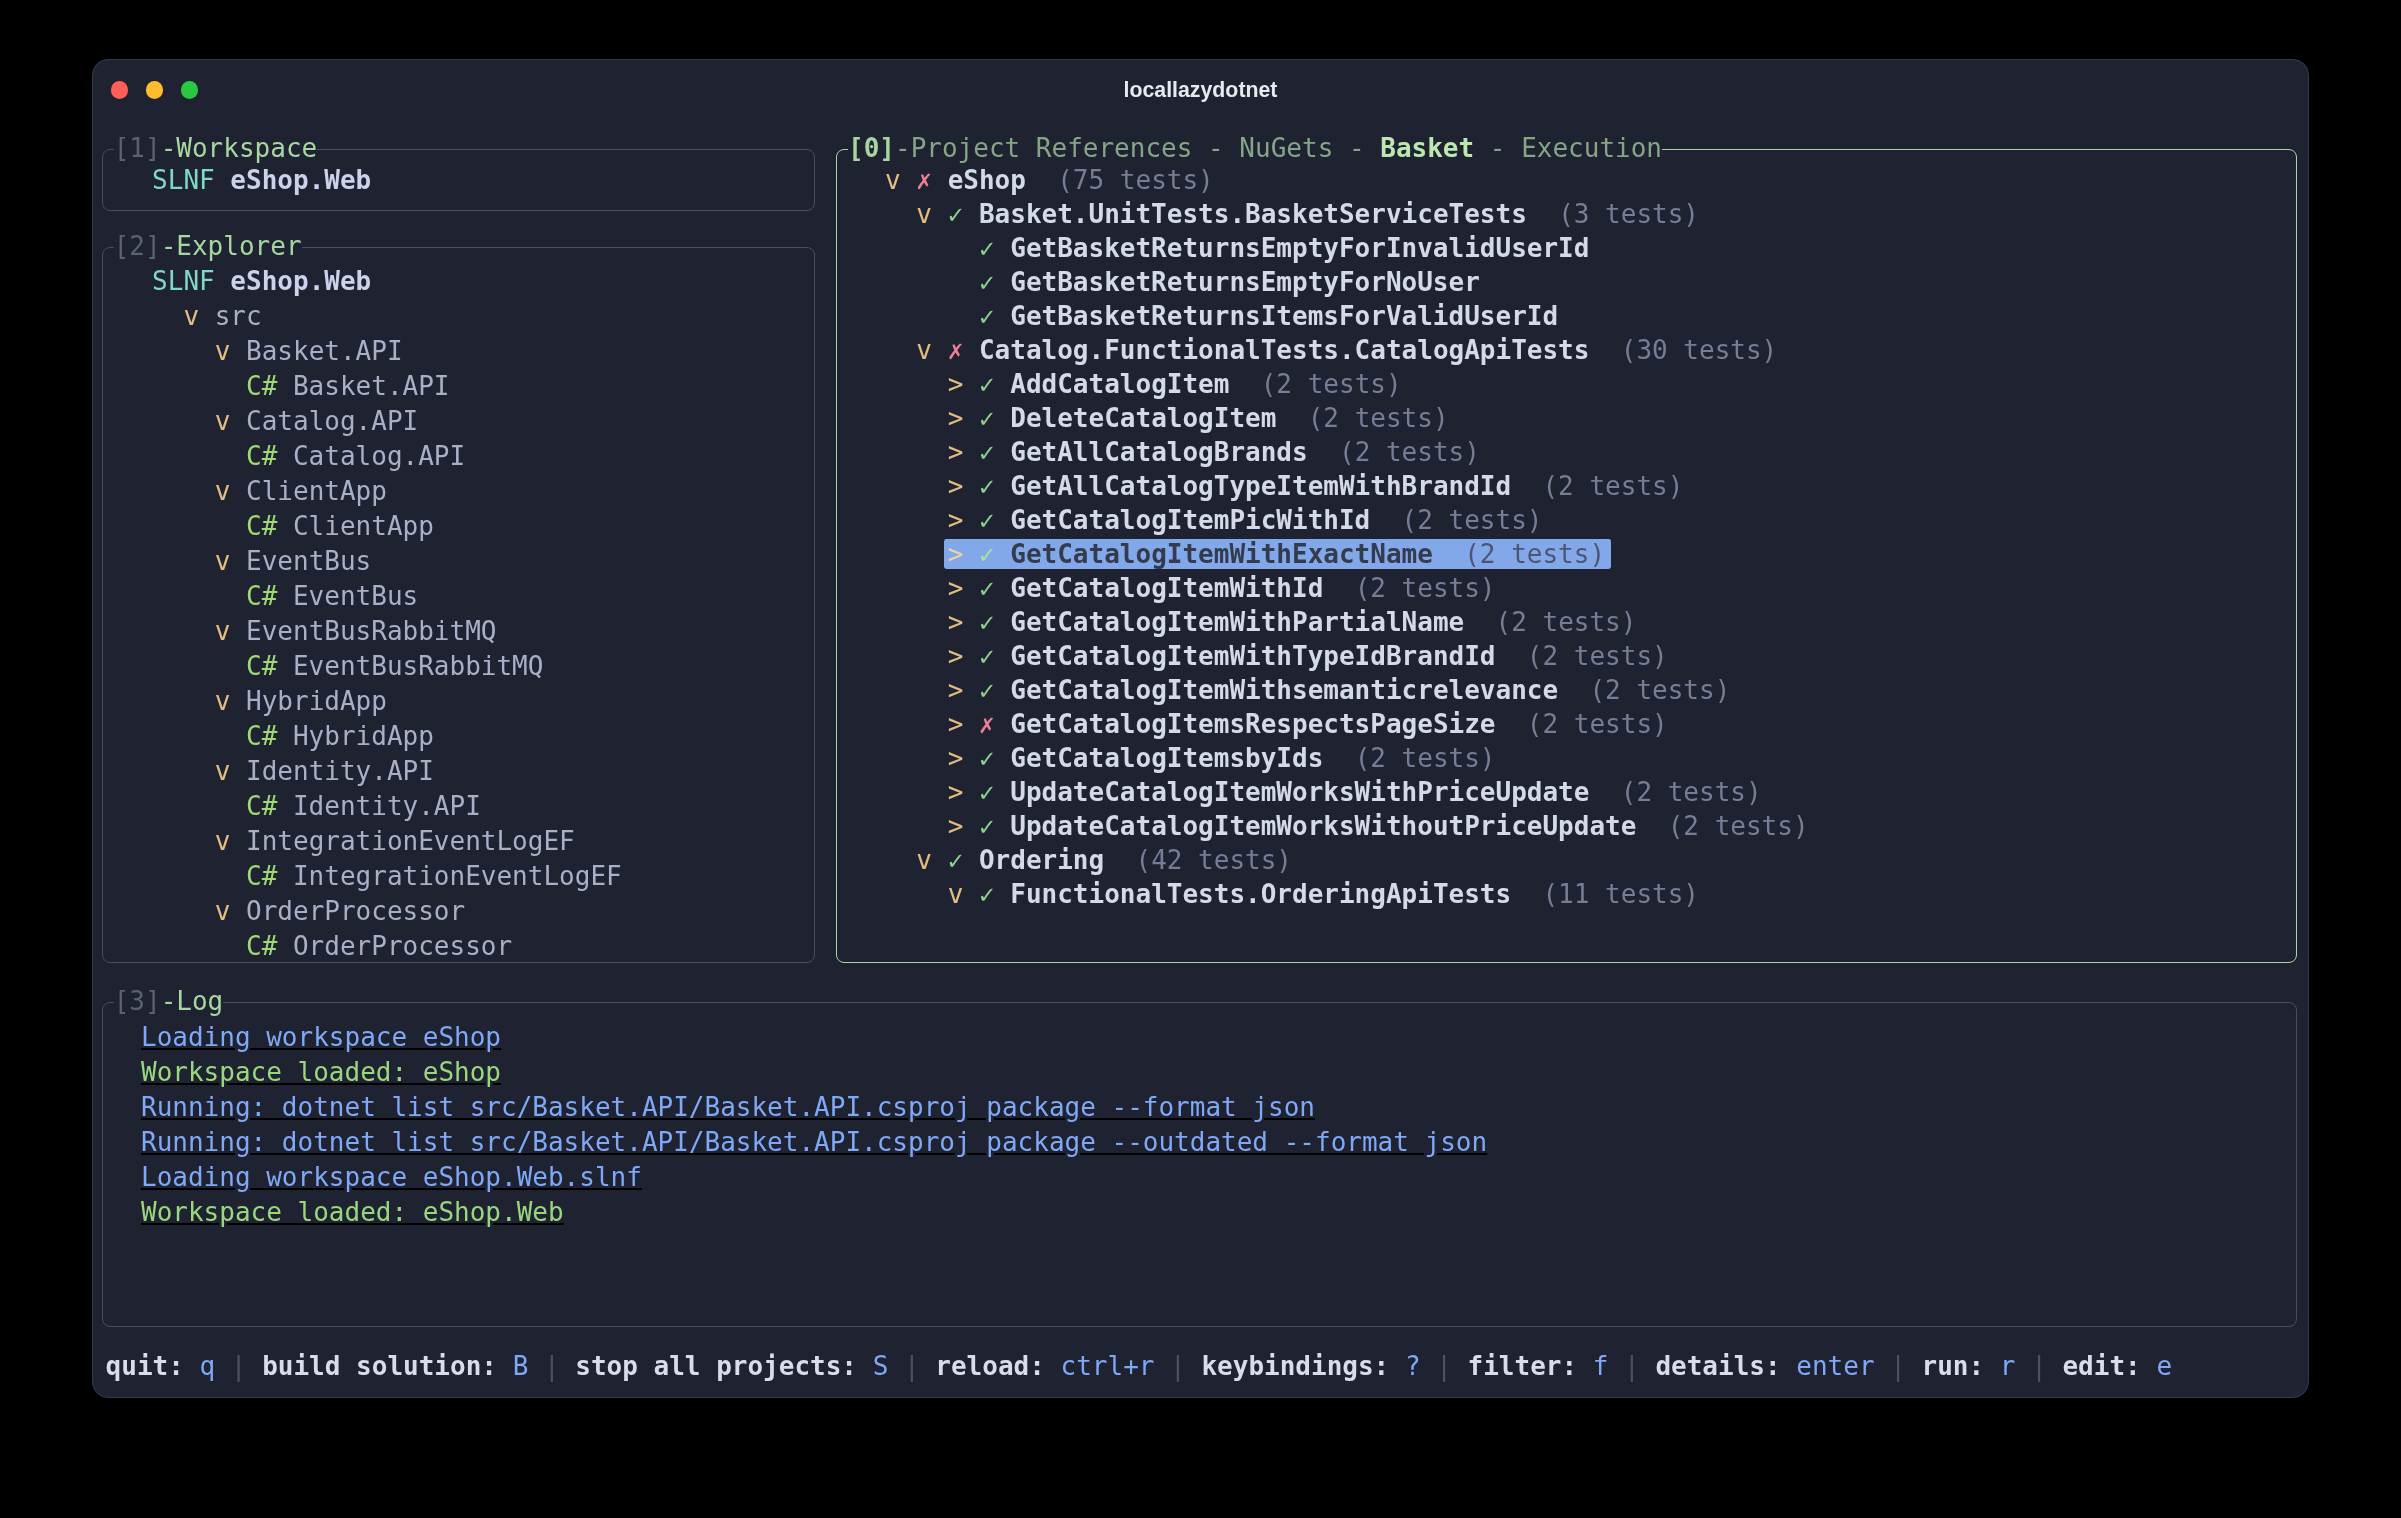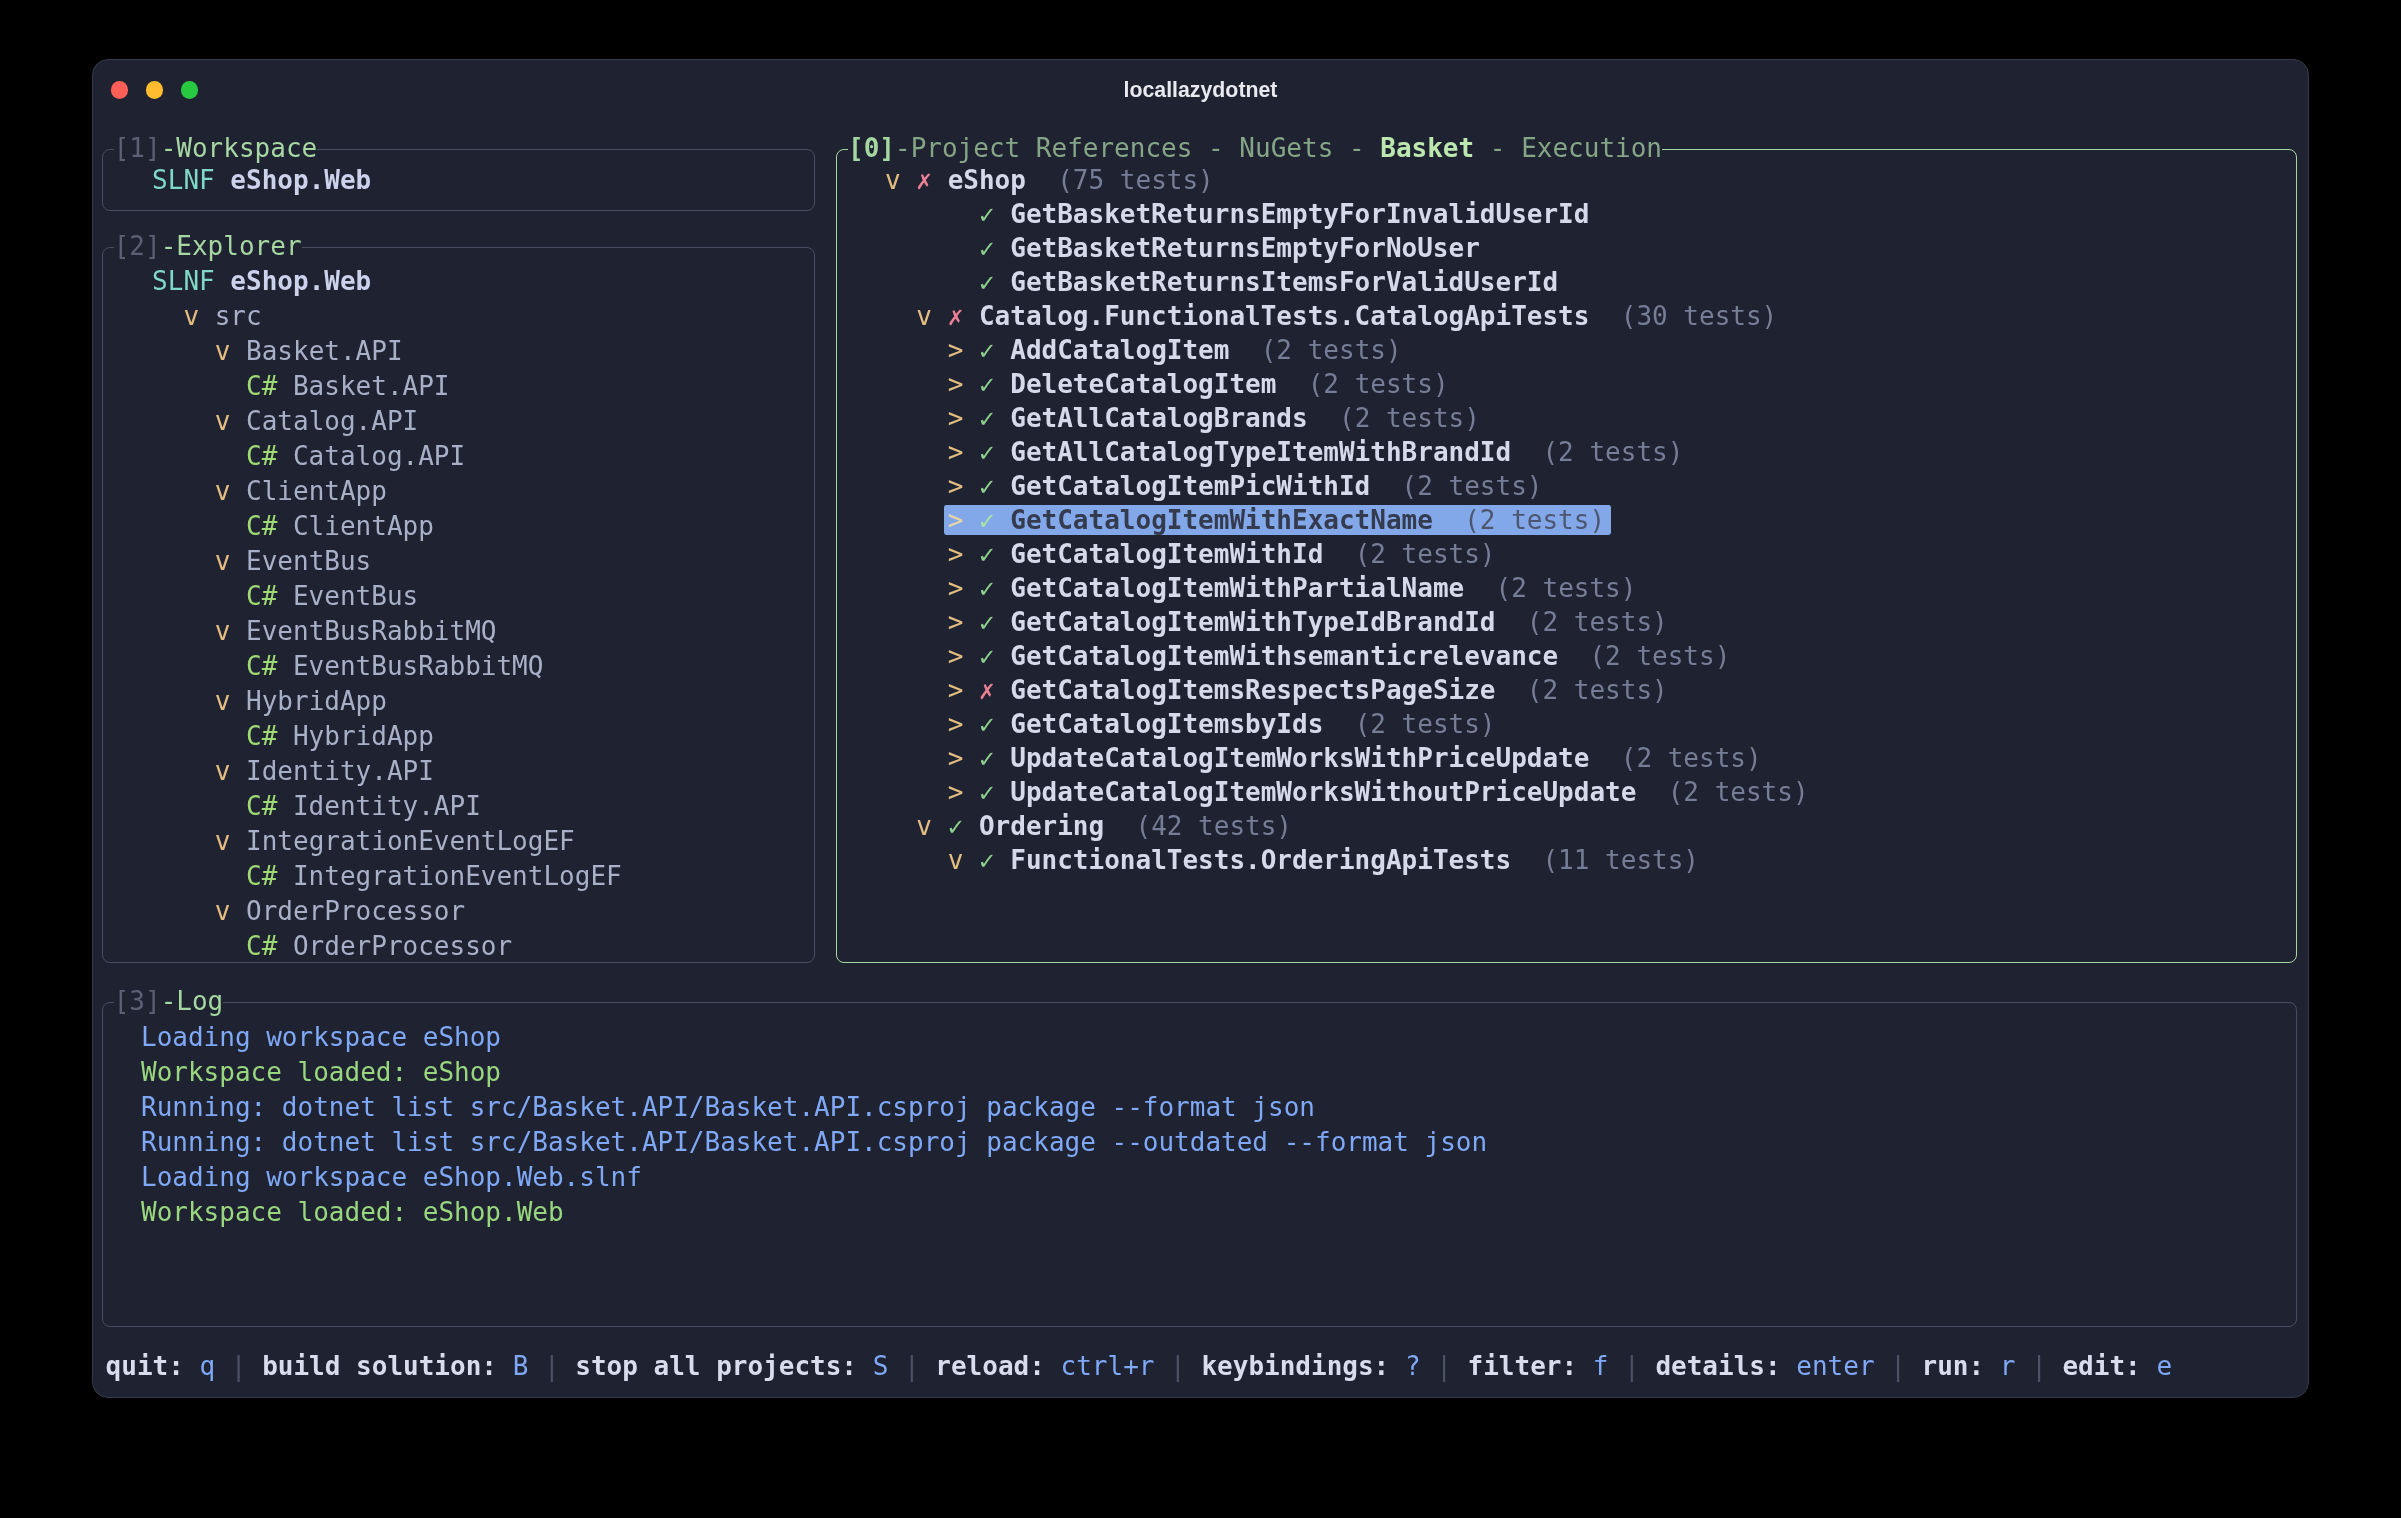--- a/index.html
+++ b/index.html
@@ -40,21 +40,21 @@
   .tab-sep    { color: #85a587; }
 
   #workspace-panel { left: 8.7px;  top: 89px;  width: 713px;  height: 62px;  }
   #explorer-panel  { left: 8.7px;  top: 187px;  width: 713px;  height: 716px; }
   #tests-panel     { left: 743px; top: 89px;  width: 1461px; height: 814px; }
   #log-panel       { left: 8.7px;  top: 942px; width: 2195px; height: 325px; }
 
   .ws-content  { padding: 12.6px 0 0 17.4px; }
   .ex-content  { padding: 16px 0 0 17.4px; }
   .ts-content  { padding: 12.6px 0 0 16px; }
-  .log-content { padding: 17.4px 0 0 6.3px;  }
+  .log-content { padding: 17.4px 0 0 6.3px; text-decoration: underline;  }
 
   
   .wsline  { white-space: pre; font-size: 26px; line-height: 35px; }
   .xrow    { white-space: pre; font-size: 26px; line-height: 35px; color: #a8b0c8; }
   .trow    { white-space: pre; font-size: 26px; line-height: 34px; }
   .logline { white-space: pre; font-size: 26px; line-height: 35px; }
 
   .slnf     { color: #7fd8c8; }
   .rootname { color: #ccd2ec; font-weight: bold; }
   .chev     { color: #e2bc80; }
@@ -126,20 +126,21 @@
         <div class="xrow">      <span class="csharp">C#</span> <span>IntegrationEventLogEF</span></div>
         <div class="xrow">    <span class="chev">v</span> <span>OrderProcessor</span></div>
         <div class="xrow">      <span class="csharp">C#</span> <span>OrderProcessor</span></div>
       </div>
   </div>
 
   <div class="panel active" id="tests-panel">
     <div class="panel-title" id="tests-title"><span class="pidx-green">[0]</span><span class="tab-sep">-</span><span class="tab">Project References</span><span class="tab-sep"> - </span><span class="tab">NuGets</span><span class="tab-sep"> - </span><span class="tab active-tab">Basket</span><span class="tab-sep"> - </span><span class="tab">Execution</span></div>
     <div class="ts-content" id="tests-tree">
         <div class="trow"><span class="chev">v</span> <span class="fail">✗</span> <span class="tname">eShop</span>  <span class="tcount">(75 tests)</span></div>
+        <div class="trow">  <span class="chev">v</span> <span class="pass">✓</span> <span class="tname">Basket.UnitTests.BasketServiceTests</span>  <span class="tcount">(3 tests)</span></div>
         <div class="trow">      <span class="pass">✓</span> <span class="tname">GetBasketReturnsEmptyForInvalidUserId</span></div>
         <div class="trow">      <span class="pass">✓</span> <span class="tname">GetBasketReturnsEmptyForNoUser</span></div>
         <div class="trow">      <span class="pass">✓</span> <span class="tname">GetBasketReturnsItemsForValidUserId</span></div>
         <div class="trow">  <span class="chev">v</span> <span class="fail">✗</span> <span class="tname">Catalog.FunctionalTests.CatalogApiTests</span>  <span class="tcount">(30 tests)</span></div>
         <div class="trow">    <span class="chev">&gt;</span> <span class="pass">✓</span> <span class="tname">AddCatalogItem</span>  <span class="tcount">(2 tests)</span></div>
         <div class="trow">    <span class="chev">&gt;</span> <span class="pass">✓</span> <span class="tname">DeleteCatalogItem</span>  <span class="tcount">(2 tests)</span></div>
         <div class="trow">    <span class="chev">&gt;</span> <span class="pass">✓</span> <span class="tname">GetAllCatalogBrands</span>  <span class="tcount">(2 tests)</span></div>
         <div class="trow">    <span class="chev">&gt;</span> <span class="pass">✓</span> <span class="tname">GetAllCatalogTypeItemWithBrandId</span>  <span class="tcount">(2 tests)</span></div>
         <div class="trow">    <span class="chev">&gt;</span> <span class="pass">✓</span> <span class="tname">GetCatalogItemPicWithId</span>  <span class="tcount">(2 tests)</span></div>
         <div class="trow">    <span class="sel"><span class="chev">&gt;</span> <span class="pass">✓</span> <span class="tname">GetCatalogItemWithExactName</span>  <span class="tcount">(2 tests)</span></span></div>

